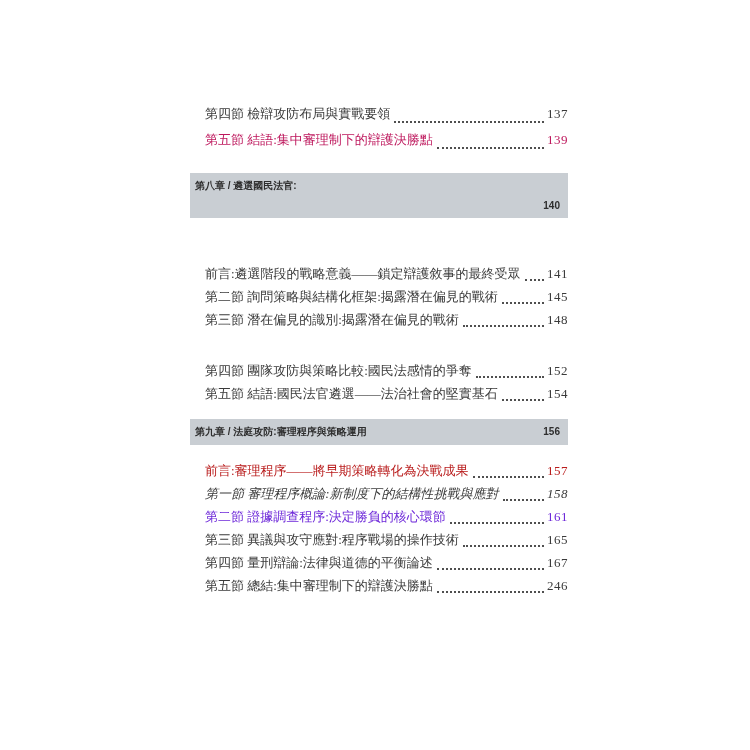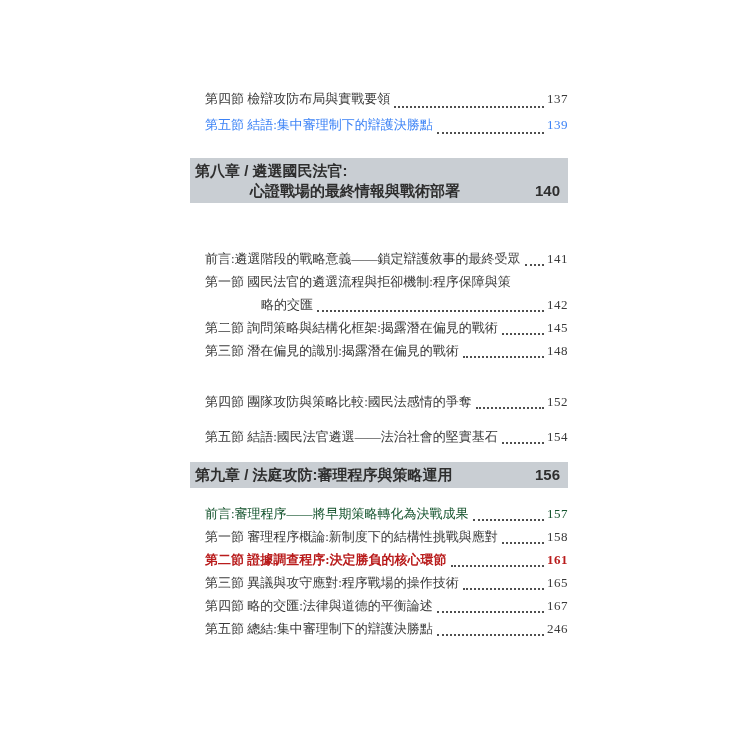--- a/index.html
+++ b/index.html
@@ -12,21 +12,21 @@
     width: 750px;
     height: 750px;
     background: #ffffff;
     overflow: hidden;
     font-family: "Liberation Serif", "DejaVu Serif", serif;
     color: #3a3a3a;
   }
   .toc {
     position: absolute;
     left: 190px;
-    top: 86px;
+    top: 101px;
     width: 378px;
   }
   
   .entries { }
   .leading-entries { margin-bottom: 20px; }
   .entry {
     font-size: 13px;
     line-height: 23px;
     padding-left: 15px;
     color: #3a3a3a;
@@ -49,21 +49,21 @@
   .pg {
     white-space: nowrap;
     letter-spacing: 0.5px;
   }
   
   .chapter-bar {
     background: #c9ced3;
     color: #2e2e2e;
     font-family: "Liberation Sans", "DejaVu Sans", sans-serif;
     font-weight: bold;
-    font-size: 15px;
+    font-size: 10px;
     line-height: 19.5px;
     padding: 3px 8px 3px 5px;
     margin-bottom: 16px;
   }
   .chapter-bar .bar-line {
     display: flex;
     align-items: flex-end;
   }
   .chapter-bar .bar-indent { padding-left: 55px; }
   .chapter-bar .bar-spacer { flex: 1 1 auto; }
@@ -78,128 +78,117 @@
 <div class="page">
   <div class="toc">
     <div class="entries leading-entries" id="leading-entries">
         <div class="entry" style="color: rgb(58, 58, 58);">
           <div class="row">
             <span class="label">第四節 檢辯攻防布局與實戰要領</span>
             <span class="leader" style="border-bottom-color: rgb(79, 79, 79);"></span>
             <span class="pg">137</span>
           </div>
         </div>
-        <div class="entry" style="color: #3b82f6;">
+        <div class="entry" style="color: #be185d;">
           <div class="row">
             <span class="label">第五節 結語:集中審理制下的辯護決勝點</span>
             <span class="leader" style="border-bottom-color: rgb(79, 79, 79);"></span>
             <span class="pg">139</span>
           </div>
         </div>
       </div>
     <div id="chapters">
         <div class="chapter-block first">
           <div class="chapter-bar" style="background: rgb(201, 206, 211); color: rgb(46, 46, 46);">
             <div class="bar-line">
               <span>第八章 / 遴選國民法官:</span>
             </div>
             <div class="bar-line bar-indent">
-              <span>心證戰場的最終情報與戰術部署</span>
               <span class="bar-spacer"></span>
               <span class="bar-pg">140</span>
             </div>
           </div>
           <div class="entries chapter-entries">
             <div class="entry" style="color: rgb(58, 58, 58); margin-top: 44px;">
               <div class="row">
                 <span class="label">前言:遴選階段的戰略意義——鎖定辯護敘事的最終受眾</span>
                 <span class="leader" style="border-bottom-color: rgb(79, 79, 79);"></span>
                 <span class="pg">141</span>
               </div>
             </div>
             <div class="entry" style="color: rgb(58, 58, 58);">
               <div class="row">
-                <span class="label">第一節 國民法官的遴選流程與拒卻機制:程序保障與策</span>
-              </div>
-              <div class="row wrap-line">
-                <span class="label">略的交匯</span>
-                <span class="leader" style="border-bottom-color: rgb(79, 79, 79);"></span>
-                <span class="pg">142</span>
-              </div>
-            </div>
-            <div class="entry" style="color: rgb(58, 58, 58);">
-              <div class="row">
                 <span class="label">第二節 詢問策略與結構化框架:揭露潛在偏見的戰術</span>
                 <span class="leader" style="border-bottom-color: rgb(79, 79, 79);"></span>
                 <span class="pg">145</span>
               </div>
             </div>
             <div class="entry" style="color: rgb(58, 58, 58);">
               <div class="row">
                 <span class="label">第三節 潛在偏見的識別:揭露潛在偏見的戰術</span>
                 <span class="leader" style="border-bottom-color: rgb(79, 79, 79);"></span>
                 <span class="pg">148</span>
               </div>
             </div>
             <div class="entry" style="color: rgb(58, 58, 58); margin-top: 28px;">
               <div class="row">
                 <span class="label">第四節 團隊攻防與策略比較:國民法感情的爭奪</span>
                 <span class="leader" style="border-bottom-color: rgb(79, 79, 79);"></span>
                 <span class="pg">152</span>
               </div>
             </div>
-            <div class="entry" style="color: rgb(58, 58, 58); margin-top: 12px;">
+            <div class="entry" style="color: rgb(58, 58, 58);">
               <div class="row">
                 <span class="label">第五節 結語:國民法官遴選——法治社會的堅實基石</span>
                 <span class="leader" style="border-bottom-color: rgb(79, 79, 79);"></span>
                 <span class="pg">154</span>
               </div>
             </div>
           </div>
         </div>
         <div class="chapter-block last">
           <div class="chapter-bar" style="background: rgb(201, 206, 211); color: rgb(46, 46, 46);">
             <div class="bar-line">
               <span>第九章 / 法庭攻防:審理程序與策略運用</span>
               <span class="bar-spacer"></span>
               <span class="bar-pg">156</span>
             </div>
           </div>
           <div class="entries chapter-entries">
-            <div class="entry" style="color: #14532d;">
+            <div class="entry" style="color: #b91c1c;">
               <div class="row">
                 <span class="label">前言:審理程序——將早期策略轉化為決戰成果</span>
                 <span class="leader" style="border-bottom-color: rgb(79, 79, 79);"></span>
                 <span class="pg">157</span>
               </div>
             </div>
-            <div class="entry" style="color: rgb(58, 58, 58);">
+            <div class="entry" style="color: rgb(58, 58, 58); font-style: italic;">
               <div class="row">
                 <span class="label">第一節 審理程序概論:新制度下的結構性挑戰與應對</span>
                 <span class="leader" style="border-bottom-color: rgb(79, 79, 79);"></span>
                 <span class="pg">158</span>
               </div>
             </div>
-            <div class="entry" style="color: #b91c1c; font-weight: bold;">
+            <div class="entry" style="color: #6d28d9;">
               <div class="row">
                 <span class="label">第二節 證據調查程序:決定勝負的核心環節</span>
                 <span class="leader" style="border-bottom-color: rgb(79, 79, 79);"></span>
                 <span class="pg">161</span>
               </div>
             </div>
             <div class="entry" style="color: rgb(58, 58, 58);">
               <div class="row">
                 <span class="label">第三節 異議與攻守應對:程序戰場的操作技術</span>
                 <span class="leader" style="border-bottom-color: rgb(79, 79, 79);"></span>
                 <span class="pg">165</span>
               </div>
             </div>
             <div class="entry" style="color: rgb(58, 58, 58);">
               <div class="row">
-                <span class="label">第四節 略的交匯:法律與道德的平衡論述</span>
+                <span class="label">第四節 量刑辯論:法律與道德的平衡論述</span>
                 <span class="leader" style="border-bottom-color: rgb(79, 79, 79);"></span>
                 <span class="pg">167</span>
               </div>
             </div>
             <div class="entry" style="color: rgb(58, 58, 58);">
               <div class="row">
                 <span class="label">第五節 總結:集中審理制下的辯護決勝點</span>
                 <span class="leader" style="border-bottom-color: rgb(79, 79, 79);"></span>
                 <span class="pg">246</span>
               </div>

